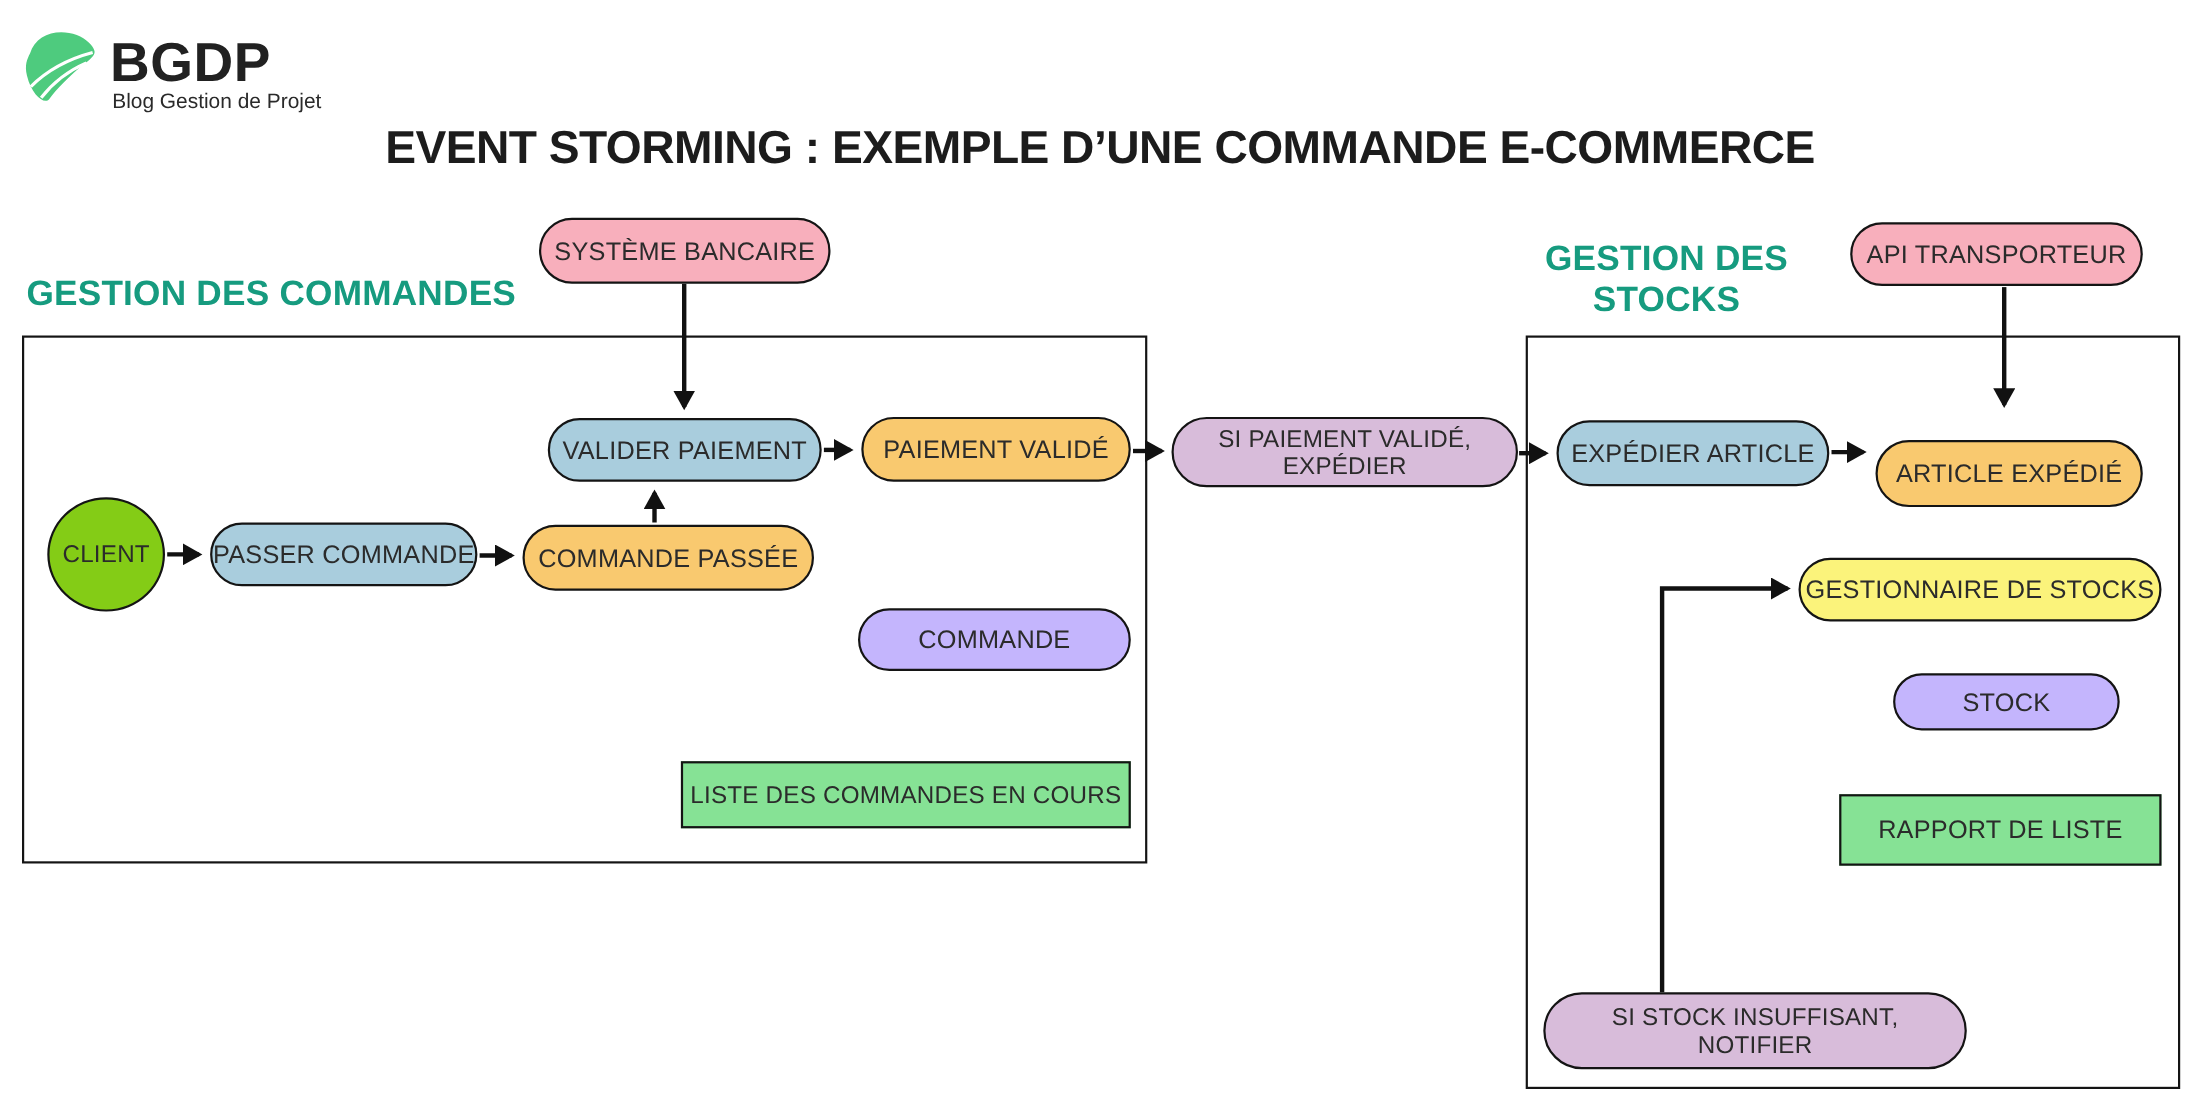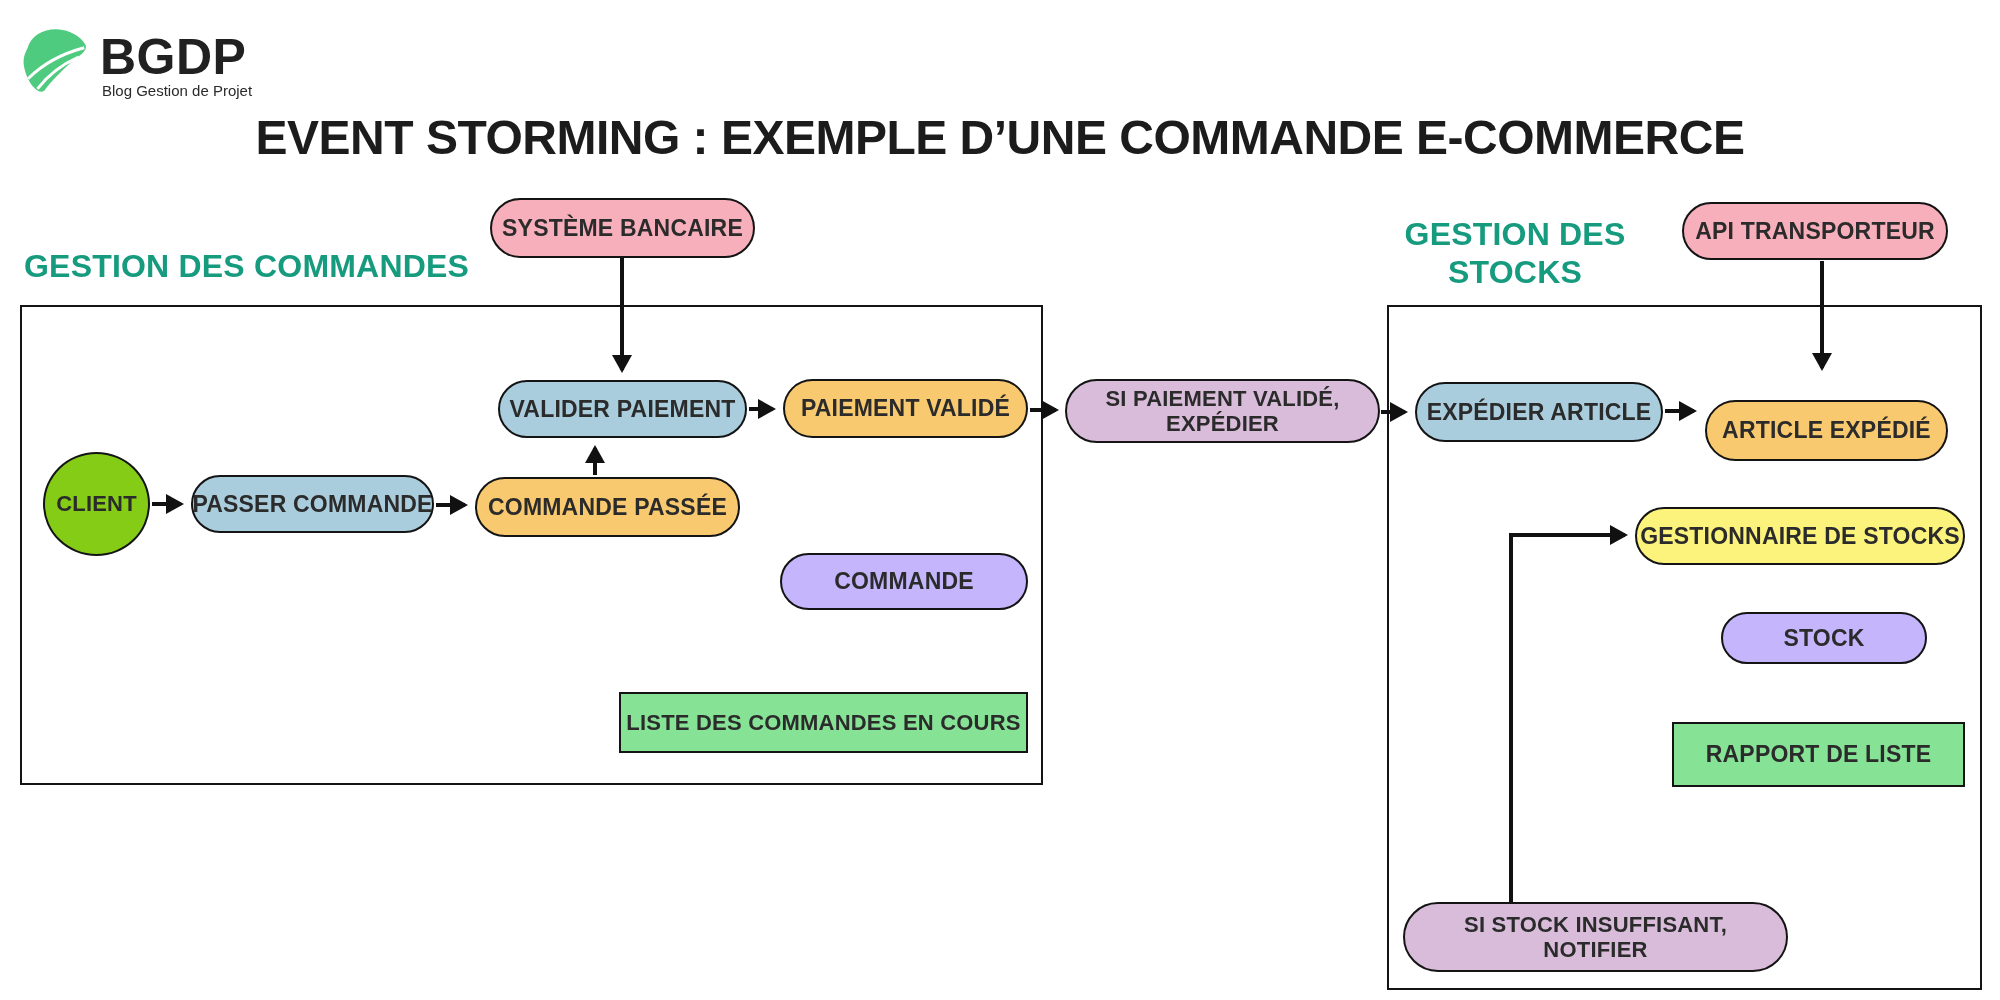--- a/index.html
+++ b/index.html
@@ -4,41 +4,41 @@
 <style>
   html,body{margin:0;padding:0;}
   body{
     width:2000px;height:1000px;position:relative;overflow:hidden;
     background:#ffffff;font-family:"Liberation Sans", sans-serif;
   }
   
   .logo{position:absolute;left:18px;top:20px;width:300px;height:85px;}
   .logo-leaf{position:absolute;left:0;top:2px;width:72px;height:76px;}
   .logo-brand{position:absolute;left:82px;top:8px;font-size:50px;font-weight:800;color:#212121;letter-spacing:0.5px;}
-  .logo-tagline{position:absolute;left:84px;top:62px;font-size:15px;color:#2a2a2a;}
+  .logo-tagline{position:absolute;left:84px;top:62px;font-size:19px;color:#2a2a2a;}
   
   .main-title{
     position:absolute;left:0;top:110px;width:2000px;text-align:center;
-    font-size:48px;font-weight:800;color:#1c1c1c;letter-spacing:-0.5px;
+    font-size:42px;font-weight:800;color:#1c1c1c;letter-spacing:-0.5px;
   }
   
   .section-label{
     position:absolute;color:#169b7f;font-weight:800;font-size:32px;letter-spacing:0.2px;
   }
   .section-label.commandes{left:24px;top:248px;width:500px;}
   .section-label.stocks{left:1385px;top:216px;width:260px;text-align:center;line-height:1.18;}
   
   .frame{position:absolute;border:2.5px solid #141414;box-sizing:border-box;background:transparent;}
   .frame.commandes{left:20px;top:305px;width:1023px;height:480px;}
   .frame.stocks{left:1387px;top:305px;width:595px;height:685px;}
   
   .node{
     position:absolute;display:flex;align-items:center;justify-content:center;
     border:2px solid #141414;box-sizing:border-box;
-    font-weight:bold;color:#2b2b2b;text-align:right;
+    font-weight:normal;color:#2b2b2b;text-align:right;
     font-size:23px;letter-spacing:0.2px;white-space:nowrap;z-index:3;
   }
   .pill{border-radius:999px;}
   .rect{border-radius:0;}
   .circle{border-radius:50%;}
   .two-line{flex-direction:column;font-size:22px;line-height:1.15;white-space:normal;}
   .fs-small{font-size:22px;}
   .c-pink{background:#F8AFBC;}
   .c-blue{background:#A9CDDD;}
   .c-orange{background:#F9C96F;}

